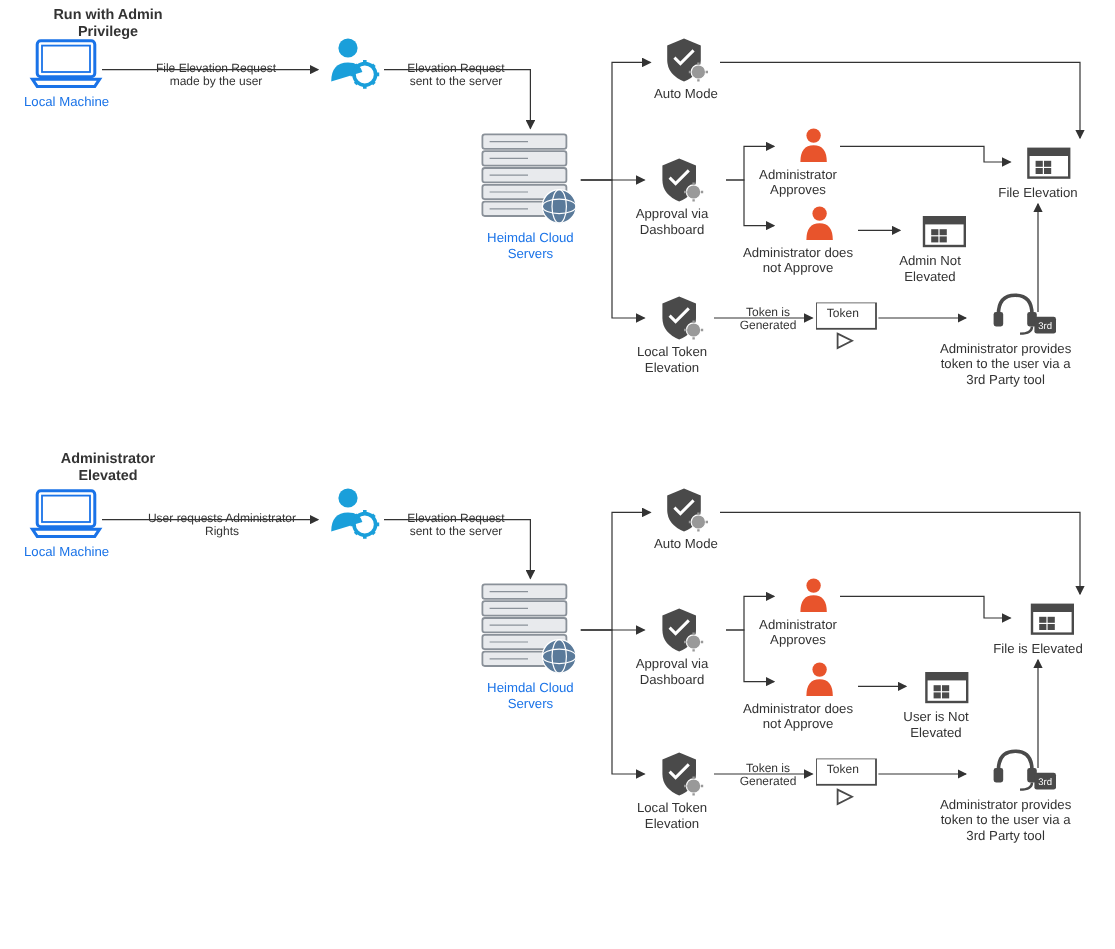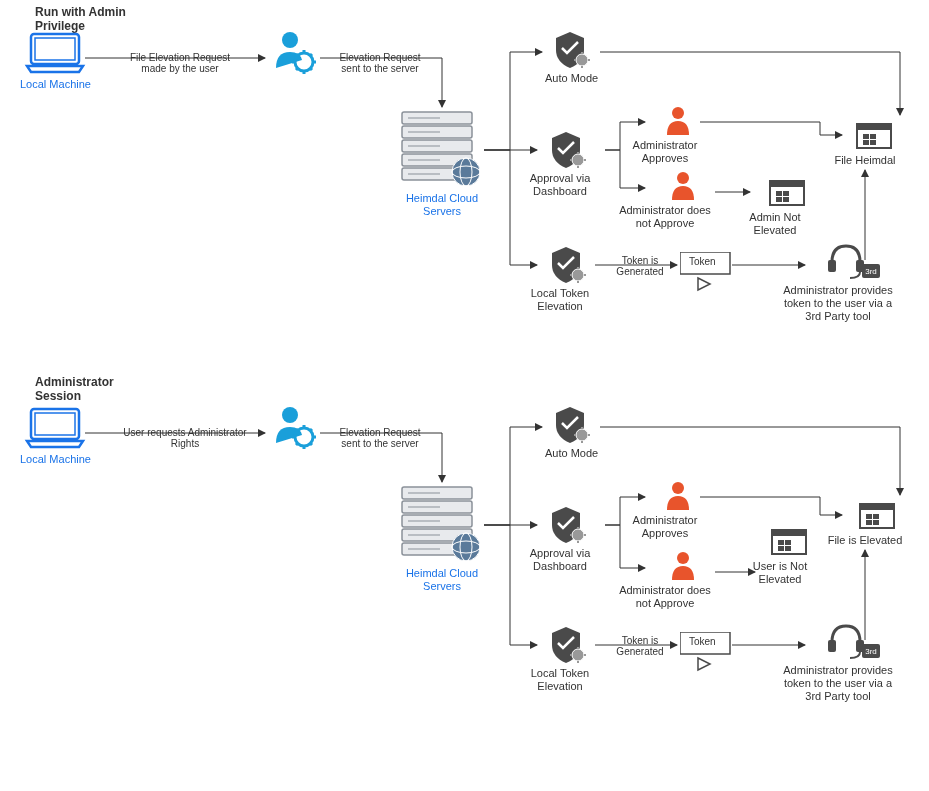--- a/index.html
+++ b/index.html
@@ -2,21 +2,21 @@
 <html><head>
 <meta charset="utf-8">
 <style>
 * { box-sizing: border-box; margin: 0; padding: 0; }
 body { font-family: Arial, sans-serif; font-size: 11px; color: #333; background: #fff; width: 929px; height: 791px; position: relative; }
 .node { position: absolute; text-align: center; }
 .label { font-size: 11px; line-height: 1.2; color: #333; display: block; }
 .label-blue { color: #1a73e8; }
 .edge-label { position: absolute; font-size: 10px; text-align: center; color: #333; background: #fff; padding: 0 2px; }
 svg.connector { position: absolute; top: 0; left: 0; pointer-events: none; }
-.title { position: absolute; font-weight: bold; font-size: 12px; }
+.title { position: absolute; font-weight: bold; font-size: 12px; text-align: center; }
 </style>
 </head>
 <body>
 
 <svg width="0" height="0" style="position:absolute">
 <defs>
 <g id="laptop-icon">
   <rect x="8" y="4" width="48" height="30" rx="3" fill="none" stroke="#1a73e8" stroke-width="2.5"></rect>
   <rect x="12" y="8" width="40" height="22" fill="none" stroke="#1a73e8" stroke-width="1.5"></rect>
   <path d="M4 36 L60 36 L56 42 L8 42 Z" fill="none" stroke="#1a73e8" stroke-width="2.5"></path>
@@ -157,21 +157,21 @@
   <svg width="40" height="34">
       <use href="#window-icon"></use>
     </svg>
   <span class="label" style="width:90px; margin-left:-25px">Admin Not Elevated</span>
 </div>
 
 <div class="node" style="left:845px; top:118px">
   <svg width="40" height="34">
       <use href="#window-icon"></use>
     </svg>
-  <span class="label" style="width:80px; margin-left:-20px">File Heimdal</span>
+  <span class="label" style="width:80px; margin-left:-20px">File Elevation</span>
 </div>
 
 <div class="edge-label" style="left:610px; top:255px; width:60px">Token is Generated</div>
 
 <div class="node" style="left:680px; top:252px">
   <svg width="52" height="40">
       <use href="#token-icon"></use>
     </svg>
 </div>
 <div class="edge-label" style="left:687px; top:256px">Token</div>
@@ -192,21 +192,21 @@
   <path d="M600 52 L900 52 L900 115" stroke="#333" fill="none" marker-end="url(#arrow)"></path>
   <path d="M605 150 L620 150 L620 122 L645 122" stroke="#333" fill="none" marker-end="url(#arrow)"></path>
   <path d="M605 150 L620 150 L620 188 L645 188" stroke="#333" fill="none" marker-end="url(#arrow)"></path>
   <path d="M700 122 L820 122 L820 135 L842 135" stroke="#333" fill="none" marker-end="url(#arrow)"></path>
   <path d="M715 192 L750 192" stroke="#333" fill="none" marker-end="url(#arrow)"></path>
   <path d="M595 265 L677 265" stroke="#333" fill="none" marker-end="url(#arrow)"></path>
   <path d="M732 265 L805 265" stroke="#333" fill="none" marker-end="url(#arrow)"></path>
   <path d="M865 260 L865 170" stroke="#333" fill="none" marker-end="url(#arrow)"></path>
 </svg>
 
-<div class="title" style="left:35px; top:375px; width:110px">Administrator Session</div>
+<div class="title" style="left:35px; top:375px; width:110px">Administrator Elevated</div>
 
 <div class="node" style="left:20px; top:405px">
   <svg width="64" height="46">
       <use href="#laptop-icon"></use>
     </svg>
   <span class="label label-blue">Local Machine</span>
 </div>
 
 <div class="edge-label" style="left:120px; top:427px; width:130px">User requests Administrator Rights</div>
 
@@ -253,21 +253,21 @@
   <span class="label" style="width:80px; margin-left:-25px">Administrator Approves</span>
 </div>
 
 <div class="node" style="left:650px; top:550px">
   <svg width="30" height="32">
       <use href="#admin-icon"></use>
     </svg>
   <span class="label" style="width:100px; margin-left:-35px">Administrator does not Approve</span>
 </div>
 
-<div class="node" style="left:760px; top:524px">
+<div class="node" style="left:760px; top:555px">
   <svg width="40" height="34">
       <use href="#window-icon"></use>
     </svg>
   <span class="label" style="width:80px; margin-left:-20px">User is Not Elevated</span>
 </div>
 
 <div class="node" style="left:845px; top:498px">
   <svg width="40" height="34">
       <use href="#window-icon"></use>
     </svg>

